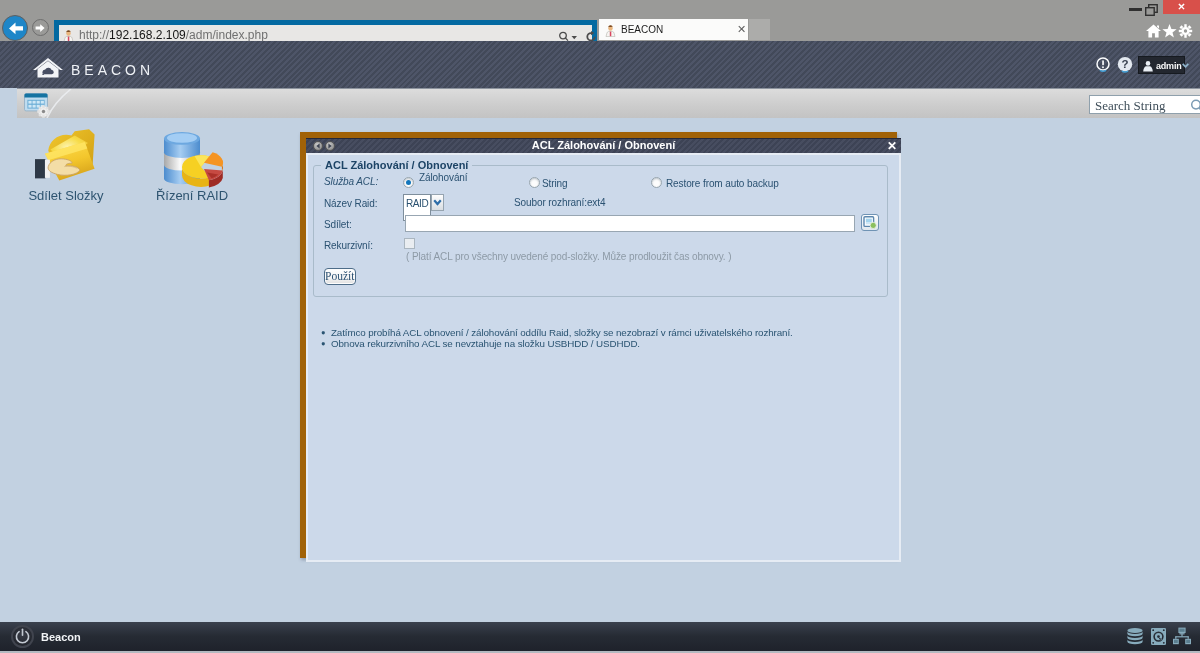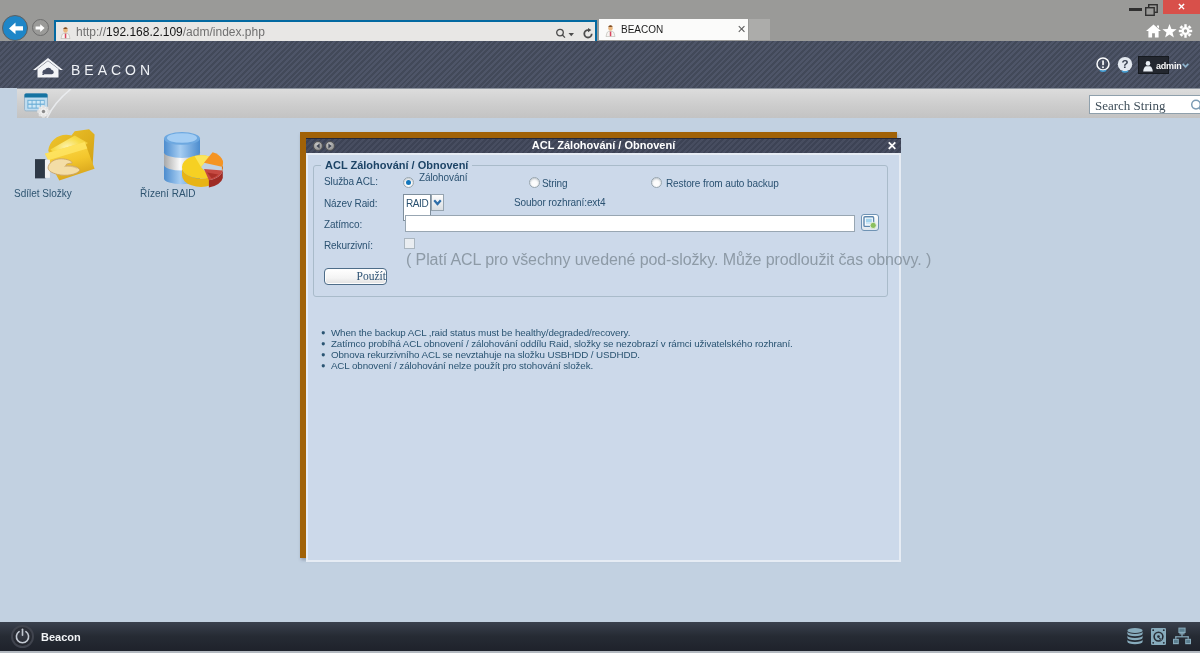--- a/index.html
+++ b/index.html
@@ -3,63 +3,63 @@
 <style>
 html,body{margin:0;padding:0;}
 *{-webkit-font-smoothing:antialiased;}
 body{width:1200px;height:653px;overflow:hidden;position:relative;font-family:"Liberation Sans",sans-serif;background:#c2d1e1;}
 .abs{position:absolute;}
 
 #chrome{left:0;top:0;width:1200px;height:41px;background:#9a9a98;}
 #backbtn{left:2px;top:15px;width:26px;height:26px;border-radius:50%;background:#1e86c8;border:1px solid #5f5f5f;box-sizing:border-box;}
 #backbtn svg,#fwdbtn svg{position:absolute;left:0;top:0;}
 #fwdbtn{left:32px;top:19px;width:17px;height:17px;border-radius:50%;background:#9a9a98;border:1.5px solid #6e6e6e;box-sizing:border-box;}
-#addrbar{left:54px;top:20px;width:543px;height:27px;background:#e8e7e5;border:2px solid #0369a1;box-sizing:border-box;}
+#addrbar{left:54px;top:20px;width:543px;height:27px;background:#e8e7e5;border:5px solid #0369a1;box-sizing:border-box;}
 #addrtxt{left:20px;top:3px;font-size:12px;color:#707070;white-space:nowrap;}
 #addrtxt b{color:#151515;font-weight:normal;}
 #tab{left:599px;top:19px;width:149px;height:21px;background:#fbfbfa;}
 #tabtxt{left:22px;top:5px;font-size:10px;color:#1b1b1b;}
 #tabclose{left:138px;top:4px;font-size:11px;color:#5f5f5f;}
 #newtab{left:749px;top:19px;width:21px;height:21px;background:#acacaa;}
 #minbtn{left:1129px;top:8px;width:13px;height:2.5px;background:#303030;}
 #maxbtn{left:1145px;top:2px;width:12px;height:11px;}
 #closebtn{left:1163px;top:0;width:37px;height:14px;background:#d8504a;color:#fff;font-size:9.5px;font-weight:bold;text-align:center;line-height:14px;}
 
 #header{left:0;top:41px;width:1200px;height:47px;background:repeating-linear-gradient(135deg,#4e5568 0 2px,#424959 2px 4px);}
 #beacontxt{left:71px;top:21px;font-size:14px;letter-spacing:4px;color:#eef1f5;}
-#admbox{left:1138px;top:15px;width:31px;height:18px;background:#23272f;border:1px solid #161a20;box-sizing:border-box;}
+#admbox{left:1138px;top:15px;width:47px;height:18px;background:#23272f;border:1px solid #161a20;box-sizing:border-box;}
 #admtxt{left:17px;top:4px;font-size:9px;letter-spacing:-0.2px;font-weight:bold;color:#fafafa;}
 
 #toolbar{left:0;top:88px;width:1200px;height:30px;background:linear-gradient(#dcdcdc,#cdcdcd 55%,#c3c3c3);border-top:1px solid #8d949e;box-sizing:border-box;margin-left:17px;}
 #search{left:1072px;top:6px;width:118px;height:19px;background:#fff;border:1px solid #8fa0ac;box-sizing:border-box;}
 #searchtxt{left:5px;top:2px;font-family:"Liberation Serif",serif;font-size:13px;color:#3f4e59;}
 
 #desktop{left:0;top:118px;width:1200px;height:504px;background:#c2d1e1;}
-.iconlbl{font-size:10px;color:#2e5470;white-space:nowrap;}
+.iconlbl{font-size:13px;color:#2e5470;text-align:center;white-space:nowrap;}
 
 #dialog{left:300px;top:14px;width:597px;height:426px;background:#ccd9ea;border:6px solid #a16207;box-sizing:border-box;box-shadow:1px 2px 3px rgba(60,70,90,.35);}
 #dlgtitle{left:0;top:0;width:595px;height:15px;background:repeating-linear-gradient(135deg,#474d60 0 2px,#3d4355 2px 4px);border-top:1px solid #23283a;box-sizing:border-box;}
 #dlgtitletxt{left:0;top:1px;width:595px;text-align:center;font-size:11px;font-weight:bold;color:#fff;}
 .dlgcirc{top:3px;width:10px;height:10px;border-radius:50%;background:radial-gradient(circle at 40% 35%,#cdcdcd,#8b8b8b 78%);border:1px solid #565656;box-sizing:border-box;}
 #dlgx{left:581px;top:1px;font-size:12px;font-weight:bold;color:#fff;}
 #dlgbody{left:0;top:15px;width:595px;height:409px;background:#ccd9ea;border:2px solid #e6ecf4;box-sizing:border-box;}
 .fs{position:absolute;border:1px solid #a9bbca;border-radius:3px;}
 .fs .lg{position:absolute;top:-7px;left:7px;background:#ccd9ea;padding:0 4px;font-size:11px;font-weight:bold;color:#1d4466;white-space:nowrap;}
 #fs1{left:7px;top:27px;width:573px;height:130px;}
 #fs2{left:7px;top:171px;width:573px;height:77px;background:#d0ddec;}
 .lbl{font-size:10px;letter-spacing:-0.1px;color:#2b5272;white-space:nowrap;}
 .radio{width:11px;height:11px;border-radius:50%;background:#fdfdfd;border:1px solid #96a4ae;box-sizing:border-box;box-shadow:inset 0 1px 2px rgba(120,135,150,.5);}
 .radio.sel::after{content:"";position:absolute;left:2px;top:2px;width:5px;height:5px;border-radius:50%;background:#1276bc;}
 #raidsel{left:97px;top:56px;width:28px;height:27px;background:#fff;border:1px solid #7e8e9c;box-sizing:border-box;font-size:10px;color:#29506f;padding:2.5px 0 0 2px;letter-spacing:-0.4px;}
 #raidbtn{left:125px;top:56px;width:13px;height:17px;background:linear-gradient(#fdfdfd,#d8dde2);border:1px solid #96a4b0;box-sizing:border-box;}
 #upload{left:99px;top:77px;width:450px;height:17px;background:#fff;border:1px solid #98a6b2;box-sizing:border-box;}
 #filebtn{left:555px;top:76px;width:18px;height:17px;background:linear-gradient(#fdfefe,#dfe7ee);border:1px solid #6f93b4;border-radius:3px;box-sizing:border-box;}
 #chk{left:98px;top:100px;width:11px;height:11px;background:#e9edf1;border:1px solid #aab6c0;box-sizing:border-box;}
-#note{left:100px;top:113px;font-size:16px;letter-spacing:-0.1px;color:#8d9aa6;white-space:nowrap;}
-#applybtn{left:18px;top:130px;width:63px;height:17px;background:linear-gradient(#ffffff,#f4f4f4 60%,#e0e0e0);border:1.5px solid #4e6d89;border-radius:4px;box-sizing:border-box;text-align:right;box-shadow:inset 0 0 0 1px #fdfdfd;}
+#note{left:100px;top:113px;font-size:10px;letter-spacing:-0.1px;color:#8d9aa6;white-space:nowrap;}
+#applybtn{left:18px;top:130px;width:32px;height:17px;background:linear-gradient(#ffffff,#f4f4f4 60%,#e0e0e0);border:1.5px solid #4e6d89;border-radius:4px;box-sizing:border-box;text-align:left;box-shadow:inset 0 0 0 1px #fdfdfd;}
 #applybtn span{font-family:"Liberation Serif",serif;font-size:11.5px;color:#2c5173;display:block;margin-top:0.5px;line-height:12px;}
 #bullets{left:15px;top:188.5px;width:560px;}
 #bullets div{font-size:9.8px;letter-spacing:-0.1px;line-height:11px;color:#2a5472;white-space:nowrap;margin-bottom:0px;}
 #bullets div::before{content:"●";font-size:7.5px;vertical-align:1px;margin-right:5.5px;color:#2a5472;}
 
 #taskbar{left:0;top:622px;width:1200px;height:31px;background:linear-gradient(#3a414e,#262b34 45%,#1d212a);}
 #taskbar .edge{position:absolute;left:0;top:29px;width:1200px;height:2px;background:#b3b9c0;}
 #pwr{left:11px;top:3px;width:23px;height:23px;border-radius:50%;background:radial-gradient(circle at 50% 40%,#3a3e48,#23262e 70%);border:2px solid #40444e;box-sizing:border-box;}
 #beaconlbl{left:41px;top:9px;font-size:11px;font-weight:bold;color:#f2f4f6;}
 </style></head>
@@ -269,23 +269,23 @@
     <div class="abs dlgcirc" style="left:19px;">
         <svg width="8" height="8" viewBox="0 0 8 8" style="position:absolute;left:0;top:0;">
           <path d="M2.4 1.6 L5.7 4 L2.4 6.4 Z" fill="#3d4352"></path>
         </svg>
       </div>
     <div class="abs" id="dlgx">✕</div>
     <div class="abs" id="dlgbody"></div>
     <div class="abs fs" id="fs1">
         <span class="lg">ACL Zálohování / Obnovení</span>
       </div>
-    <div class="abs lbl" style="left:18px;top:38px;">Služba ACL:</div>
+    <div class="abs lbl" style="left:18px;top:38px;font-style:italic;">Služba ACL:</div>
     <div class="abs lbl" style="left:18px;top:60px;">Název Raid:</div>
-    <div class="abs lbl" style="left:18px;top:81px;">Zatímco:</div>
+    <div class="abs lbl" style="left:18px;top:81px;">Sdílet:</div>
     <div class="abs lbl" style="left:18px;top:102px;">Rekurzivní:</div>
     <div class="abs radio sel" style="left:97px;top:39px;"></div>
     <div class="abs lbl" style="left:113px;top:34px;">Zálohování</div>
     <div class="abs radio" style="left:223px;top:39px;"></div>
     <div class="abs lbl" style="left:236px;top:40px;">String</div>
     <div class="abs radio" style="left:345px;top:39px;"></div>
     <div class="abs lbl" style="left:360px;top:40px;">Restore from auto backup</div>
     <div class="abs" id="raidsel">RAID</div>
     <div class="abs" id="raidbtn"><svg width="11" height="15" viewBox="0 0 11 15">
           <path d="M2.2 5.2 L5.5 9 L8.8 5.2" fill="none" stroke="#2d6da8" stroke-width="2.2"></path>
@@ -299,24 +299,22 @@
           <rect x="2.8" y="6" width="6" height="2.4" fill="#cde7f6"></rect>
           <circle cx="10.2" cy="9.4" r="3.1" fill="#8bc05e" stroke="#eef4ec" stroke-width=".8"></circle>
         </svg>
       </div>
     <div class="abs" id="chk"></div>
     <div class="abs" id="note">( Platí ACL pro všechny uvedené pod-složky. Může prodloužit čas obnovy. )</div>
     <div class="abs" id="applybtn">
         <span>Použít</span>
       </div>
     <div class="abs" id="bullets">
-      <div>When the backup ACL ,raid status must be healthy/degraded/recovery.</div>
       <div>Zatímco probíhá ACL obnovení / zálohování oddílu Raid, složky se nezobrazí v rámci uživatelského rozhraní.</div>
       <div>Obnova rekurzivního ACL se nevztahuje na složku USBHDD / USDHDD.</div>
-      <div>ACL obnovení / zálohování nelze použít pro stohování složek.</div>
     </div>
   </div>
 </div>
 <div class="abs" id="taskbar">
   <div class="edge"></div>
   <div class="abs" id="pwr">
       <svg width="19" height="19" viewBox="0 0 19 19" style="position:absolute;left:0;top:0;">
         <g stroke="#c3c9d2" stroke-width="1.6" fill="none" stroke-linecap="round">
           <path d="M6.1 4.6 A6.1 6.1 0 1 0 12.9 4.6"></path>
           <line x1="9.5" y1="2.2" x2="9.5" y2="8.2"></line>

